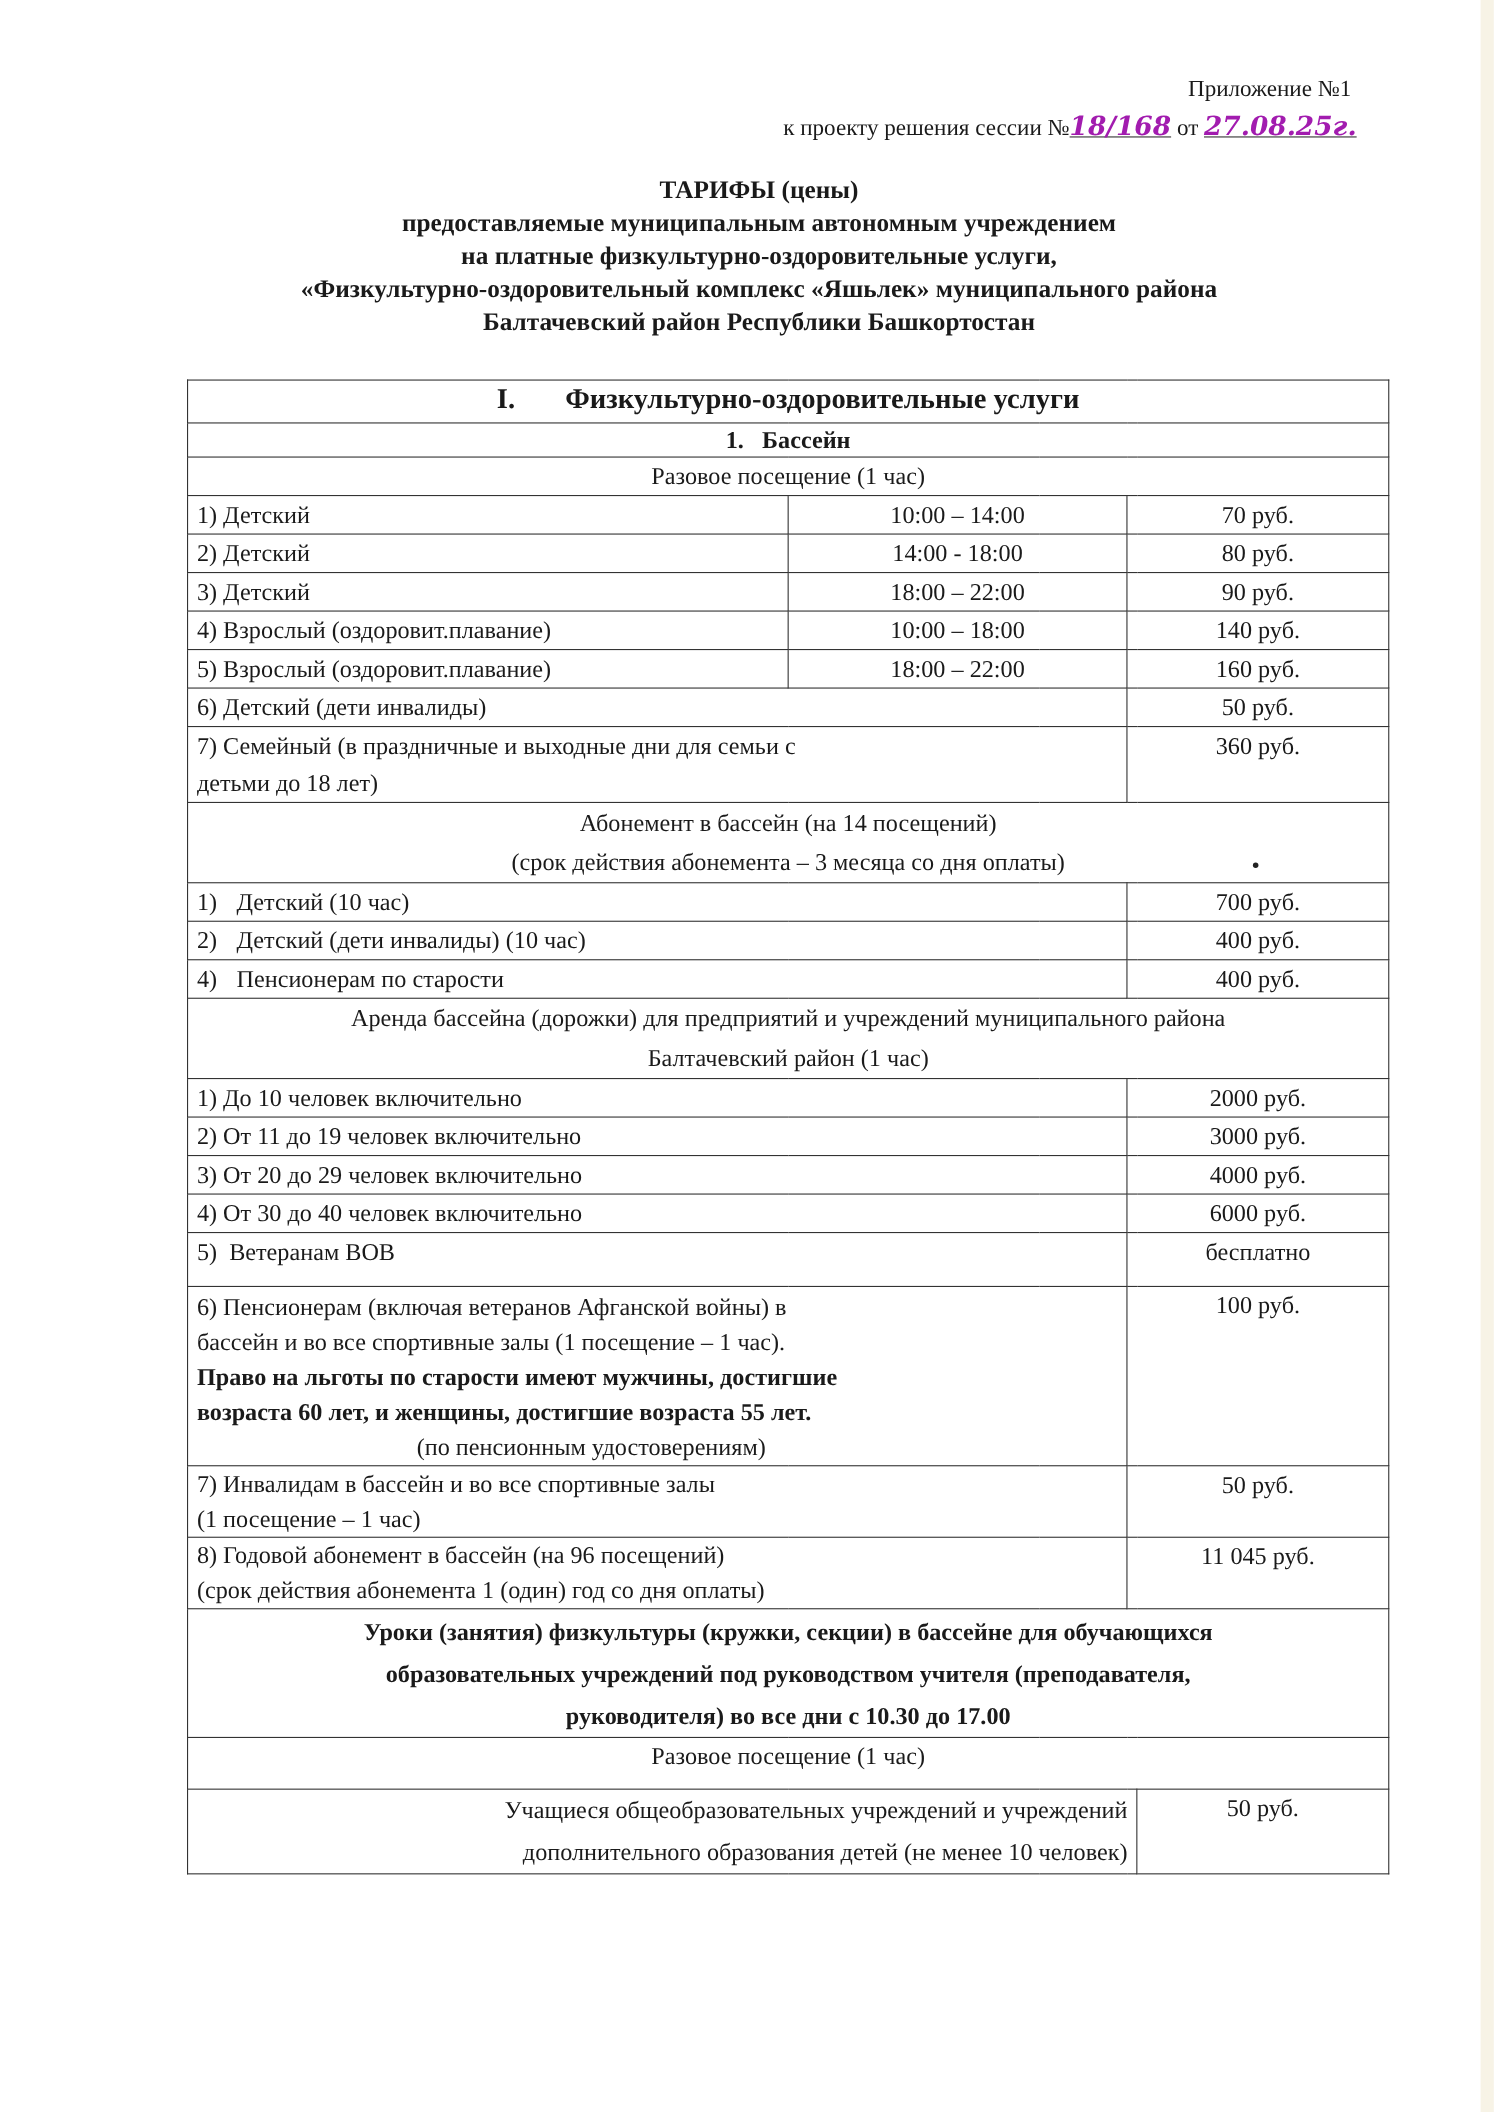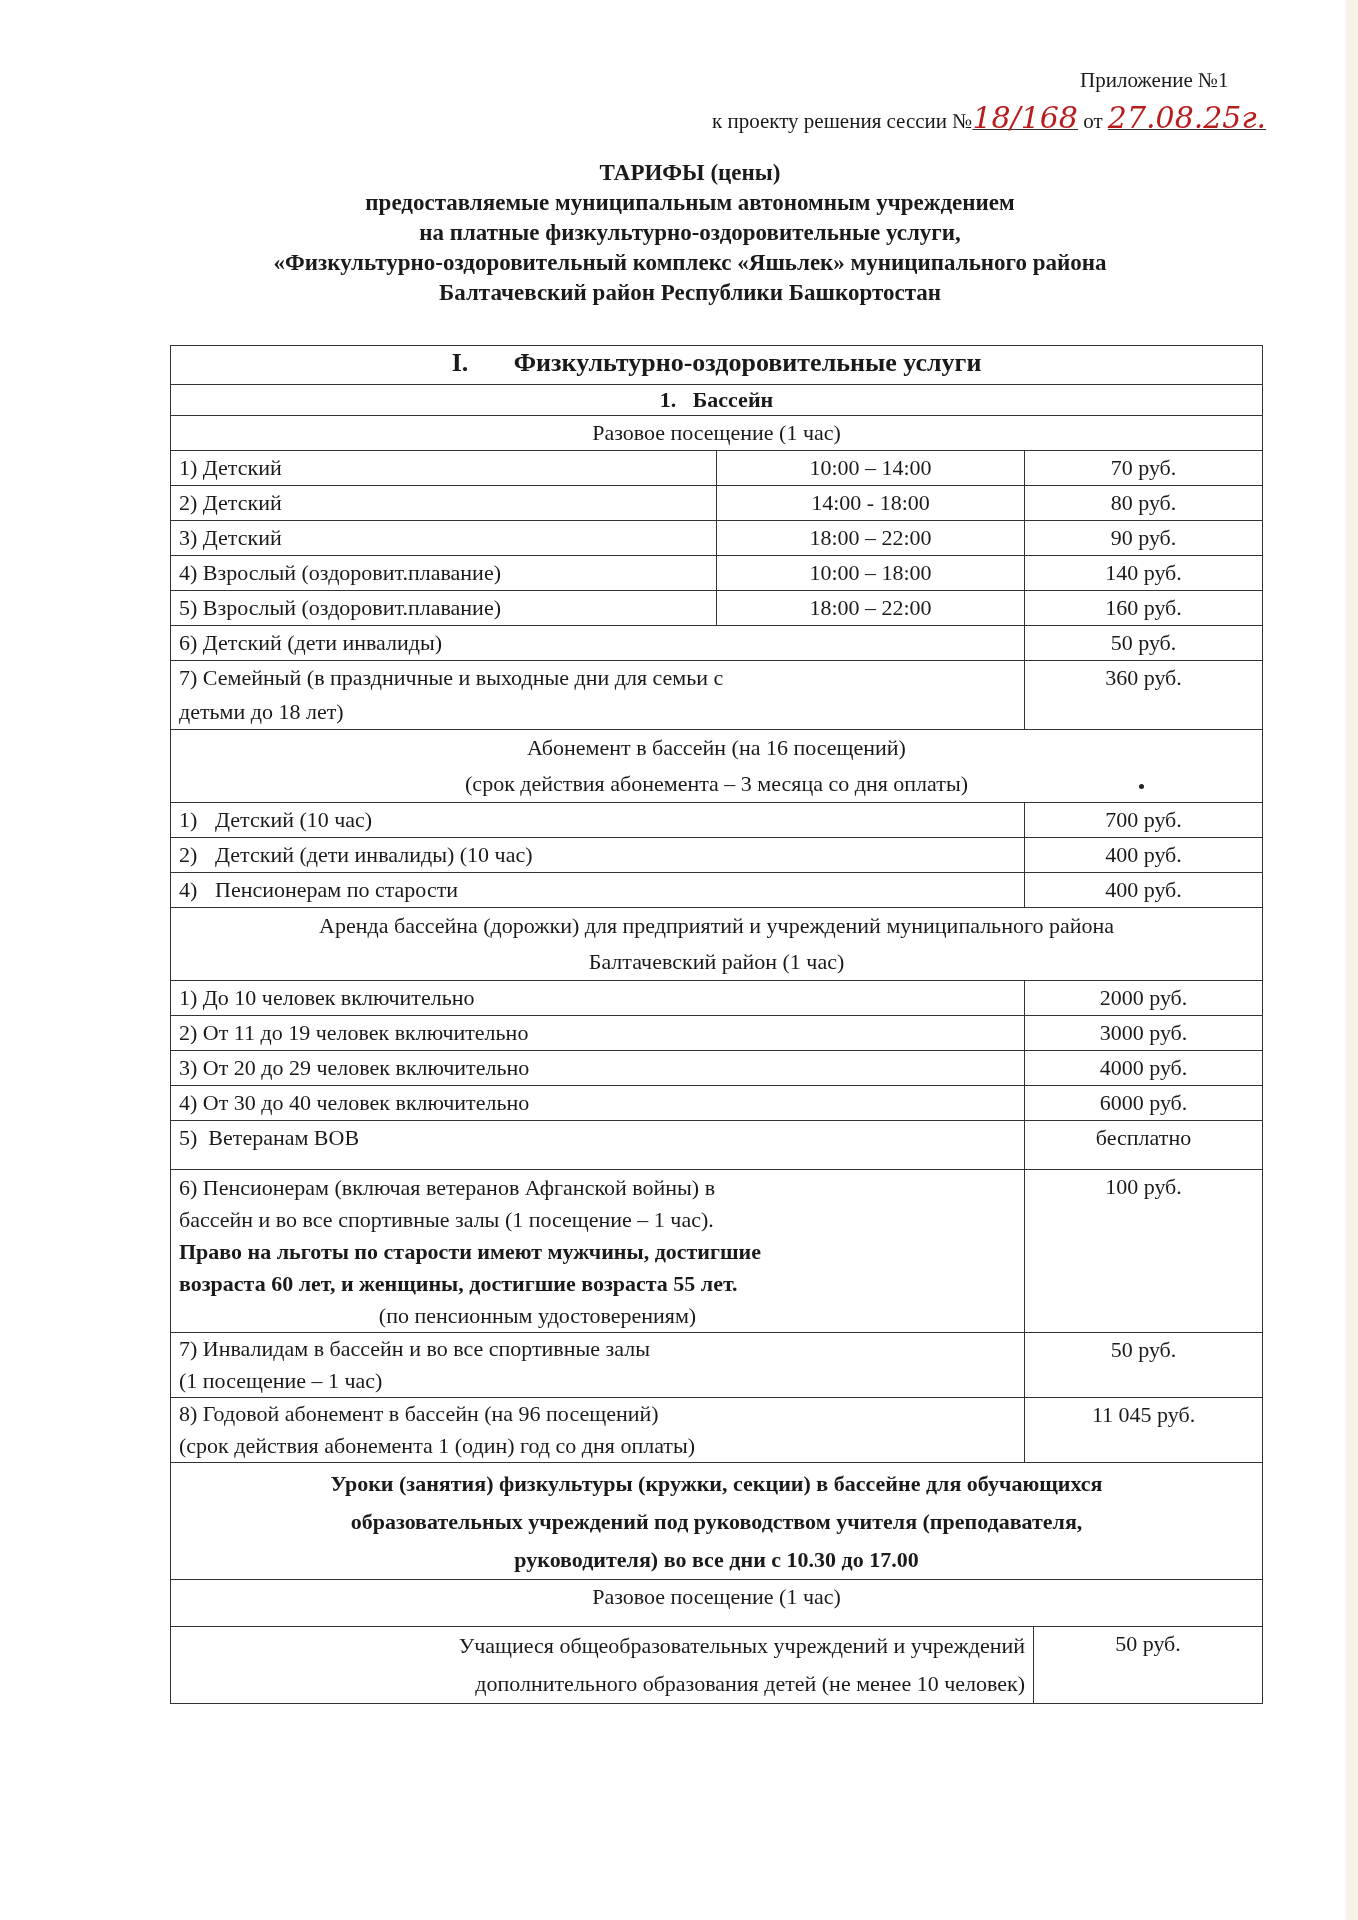--- a/index.html
+++ b/index.html
@@ -5,21 +5,21 @@
   html, body { margin: 0; padding: 0; }
   body {
     width: 1358px; height: 1920px; position: relative; overflow: hidden;
     background: #ffffff; color: #1a1a1a;
     font-family: "Liberation Serif", "DejaVu Serif", serif;
   }
   .edge-strip { position: absolute; top: 0; right: 0; width: 12px; height: 1920px; background: #f7f3e6; }
   .header-right { position: absolute; left: 600px; top: 62px; width: 740px; height: 70px; }
   .appendix-label { position: absolute; left: 480px; top: 6px; font-size: 21px; }
   .appendix-line { position: absolute; left: 112px; top: 38px; font-size: 21px; white-space: nowrap; }
-  .hw { font-family: "DejaVu Serif", serif; font-style: italic; color: #b91c1c; font-size: 30px; text-decoration: underline; text-decoration-color: #333; text-decoration-thickness: 1px; }
+  .hw { font-family: "DejaVu Serif", serif; font-style: italic; color: #a21caf; font-size: 24px; text-decoration: underline; text-decoration-color: #333; text-decoration-thickness: 1px; font-weight: bold; }
   .title-block { position: absolute; left: 160px; top: 158px; width: 1060px; text-align: center; font-weight: bold; font-size: 23px; line-height: 30px; }
   .title-block .paren { font-weight: bold; }
 
   table.tariffs {
     position: absolute; left: 170px; top: 345px; width: 1092px;
     border-collapse: collapse; table-layout: fixed; font-size: 22px;
   }
   table.tariffs td { border: 1.5px solid #333; padding: 0 8px; vertical-align: top; line-height: 34px; }
   .sec-title { font-weight: bold; font-size: 26px; text-align: center; height: 38px; }
   .sub-title { font-weight: bold; text-align: center; height: 30px; line-height: 30px !important; }
@@ -108,21 +108,21 @@
   <tr>
     <td colspan="3" class="label">
       <div>7) Семейный (в праздничные и выходные дни для семьи с</div>
       <div>детьми до 18 лет)</div>
     </td>
     <td colspan="2" class="price">360 руб.</td>
   </tr>
 
   <tr>
     <td colspan="5" class="center" style="line-height:36px">
-      <div>Абонемент в бассейн (на 16 посещений)</div>
+      <div>Абонемент в бассейн (на 14 посещений)</div>
       <div>(срок действия абонемента – 3 месяца со дня оплаты)</div>
     </td>
   </tr>
   <tr>
     <td colspan="3" class="label"><span class="num">1)</span><span>Детский (10 час)</span></td>
     <td colspan="2" class="price">700 руб.</td>
   </tr>
   <tr>
     <td colspan="3" class="label"><span class="num">2)</span><span>Детский (дети инвалиды) (10 час)</span></td>
     <td colspan="2" class="price">400 руб.</td>

